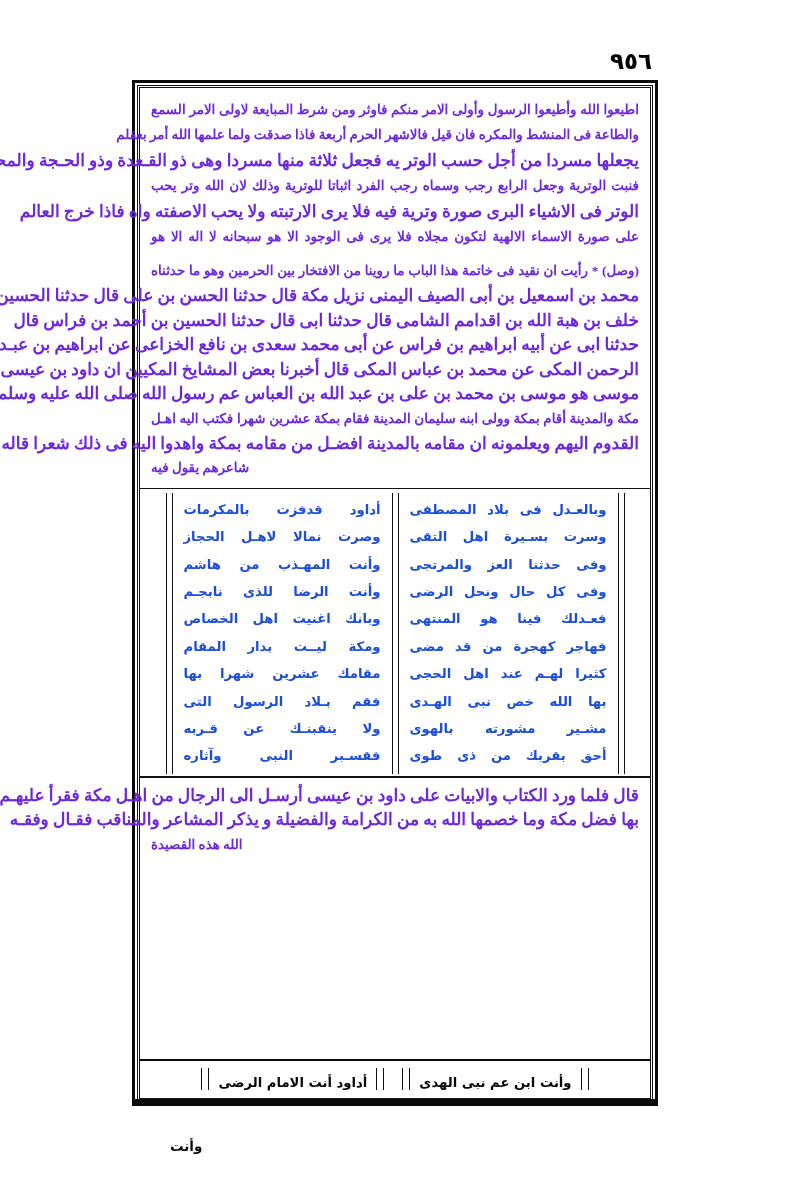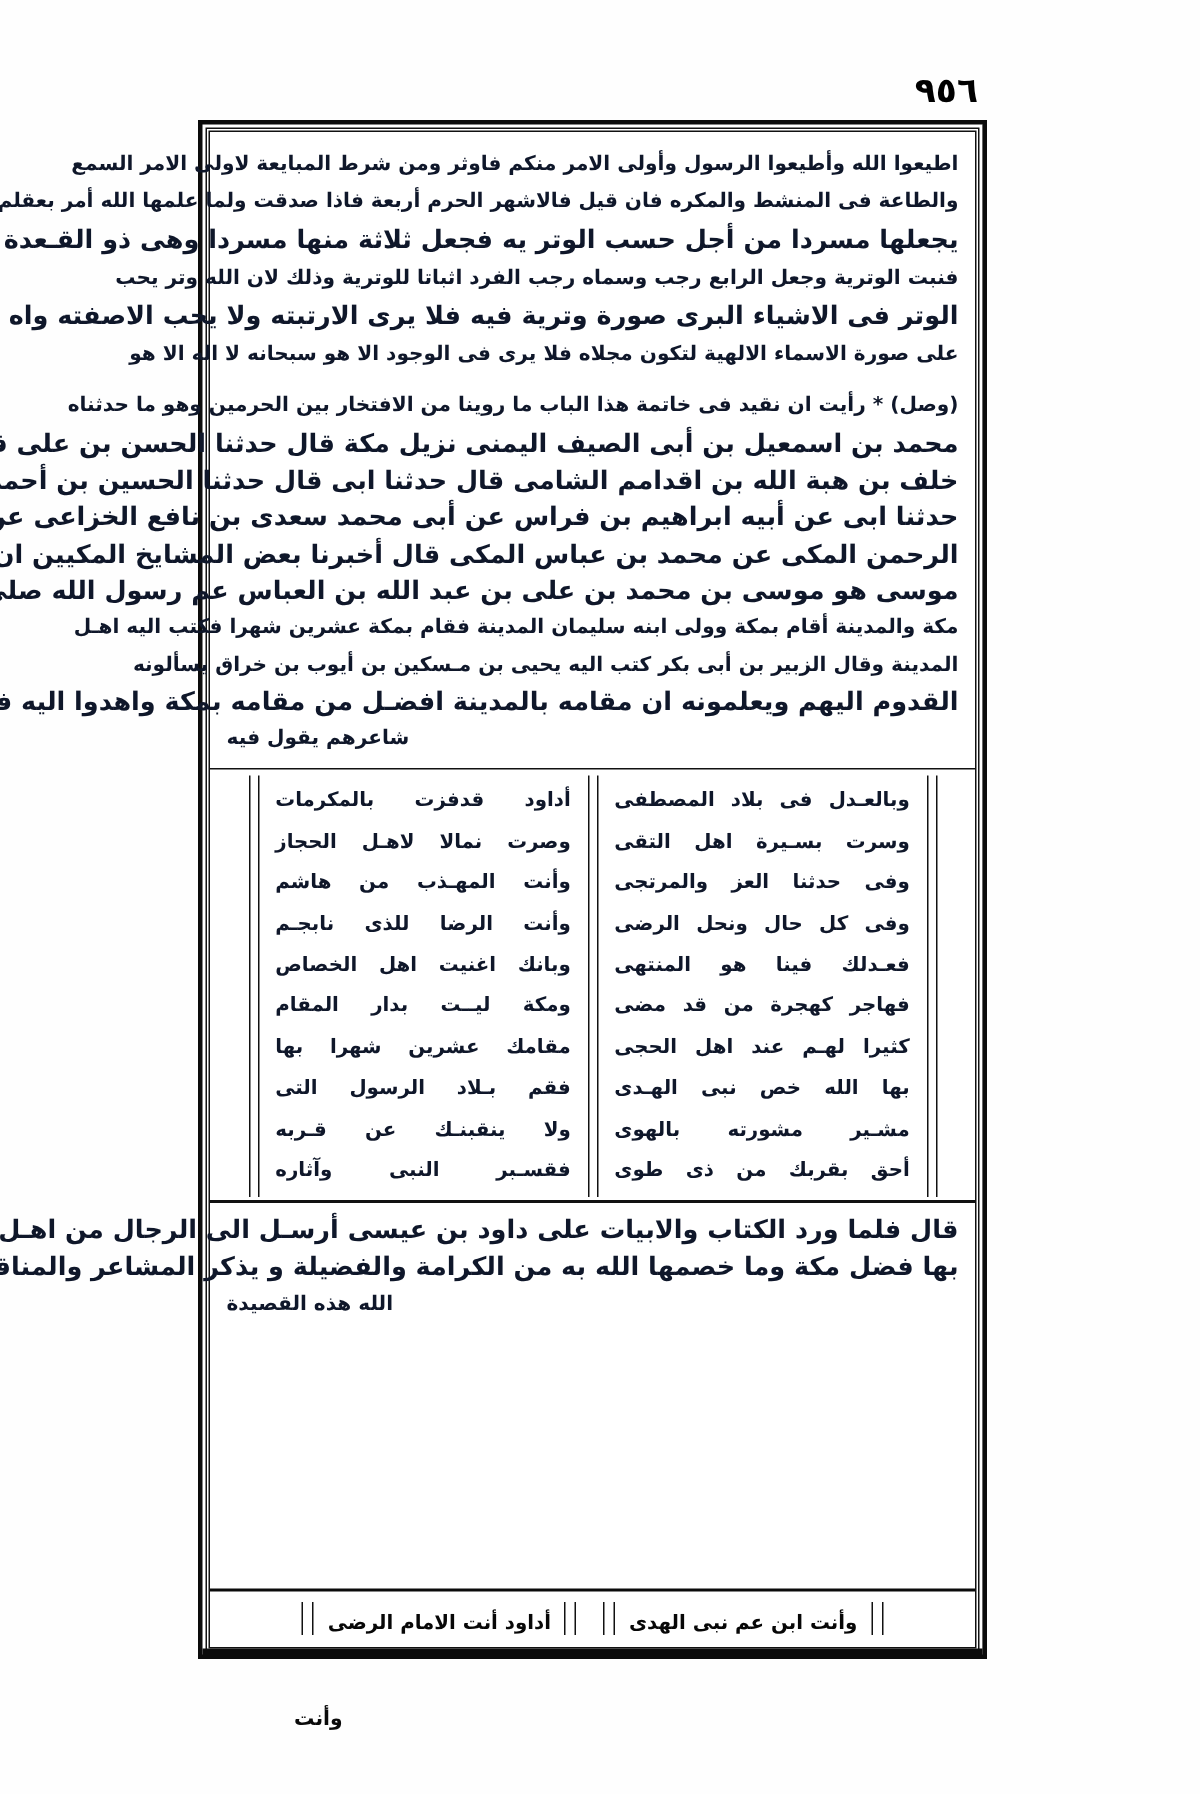--- a/index.html
+++ b/index.html
@@ -55,21 +55,22 @@
     display: flex;
     flex-direction: column;
   }
 
   
   .prose {
     direction: rtl;
     text-align: justify;
     text-align-last: justify;
     padding: 6px 11px 4px 11px;
-    color: #0f172a;
+    color: #6d28d9;
+    font-family: Liberation Serif, serif;
   }
   .prose .ln {
     display: block;
     white-space: nowrap;
     font-size: 13.4px;
     line-height: 24.6px;
     font-weight: 600;
     letter-spacing: -0.2px;
     transform: scaleX(1.0);
   }
@@ -98,21 +99,21 @@
     box-sizing: border-box;
     padding: 3px 9px 4px 9px;
     direction: rtl;
   }
   .poem-col .hemistich {
     display: block;
     white-space: nowrap;
     font-size: 13.2px;
     line-height: 27.4px;
     font-weight: 600;
-    color: #0f172a;
+    color: #1d4ed8;
     text-align: justify;
     text-align-last: justify;
     letter-spacing: -0.2px;
   }
   
   .vrule {
     width: 5px;
     align-self: stretch;
     border-right: 1.6px solid #111;
     border-left: 1.6px solid #111;
@@ -157,21 +158,20 @@
 
   
   #catchword {
     position: absolute;
     bottom: 42px;
     left: 170px;
     font-size: 13.5px;
     font-weight: 700;
     color: #0a0a0a;
     direction: rtl;
-    margin-left: 26px;
   }
 
   .spacer-flex { flex: 1 1 auto; }
 </style>
 </head>
 <body>
 
 <div id="page">
 
   <div id="folio">٩٥٦</div>
@@ -189,21 +189,20 @@
       </div>
 
       <div class="prose" id="block-isnad">
         <span class="ln">(وصل) * رأيت ان نقيد فى خاتمة هذا الباب ما روينا من الافتخار بين الحرمين وهو ما حدثناه</span>
         <span class="ln tight">محمد بن اسمعيل بن أبى الصيف اليمنى نزيل مكة قال حدثنا الحسن بن على قال حدثنا الحسين بن</span>
         <span class="ln tight">خلف بن هبة الله بن اقدامم الشامى قال حدثنا ابى قال حدثنا الحسين بن أحمد بن فراس قال</span>
         <span class="ln tight">حدثنا ابى عن أبيه ابراهيم بن فراس عن أبى محمد سعدى بن نافع الخزاعى عن ابراهيم بن عبـد</span>
         <span class="ln tight">الرحمن المكى عن محمد بن عباس المكى قال أخبرنا بعض المشايخ المكيين ان داود بن عيسى بن</span>
         <span class="ln tight">موسى هو موسى بن محمد بن على بن عبد الله بن العباس عم رسول الله صلى الله عليه وسلم لما ولى</span>
         <span class="ln">مكة والمدينة أقام بمكة وولى ابنه سليمان المدينة فقام بمكة عشرين شهرا فكتب اليه اهـل</span>
-        <span class="ln">المدينة  وقال الزبير بن أبى بكر كتب اليه يحيى بن مـسكين بن أيوب بن خراق يسألونه</span>
         <span class="ln tight">القدوم اليهم ويعلمونه ان مقامه بالمدينة افضـل من مقامه بمكة واهدوا اليه فى ذلك شعرا قاله</span>
         <span class="ln last">شاعرهم يقول فيه</span>
       </div>
 
       <div id="poem-table">
 
         <div id="poem-gutter-right"></div>
 
         <div class="vrule"></div>
 

